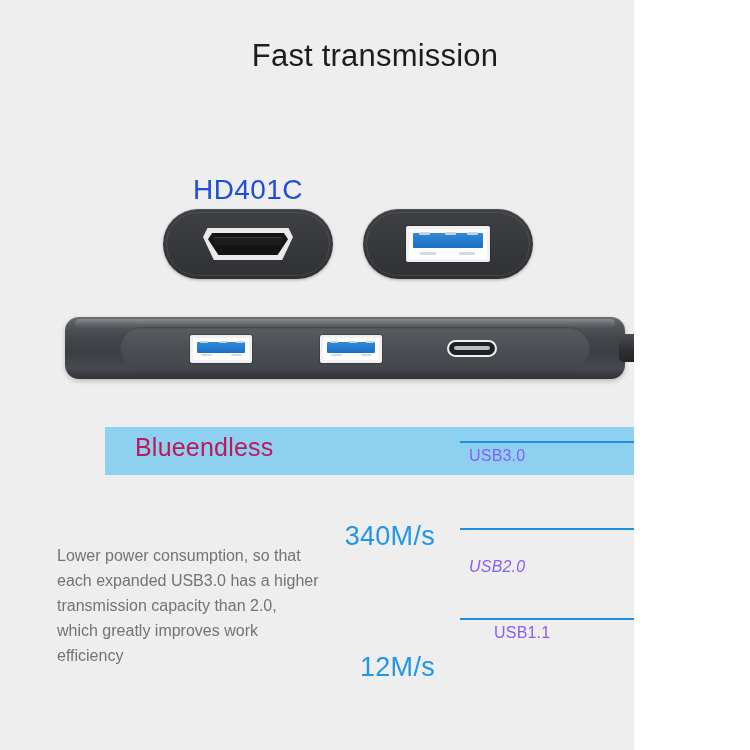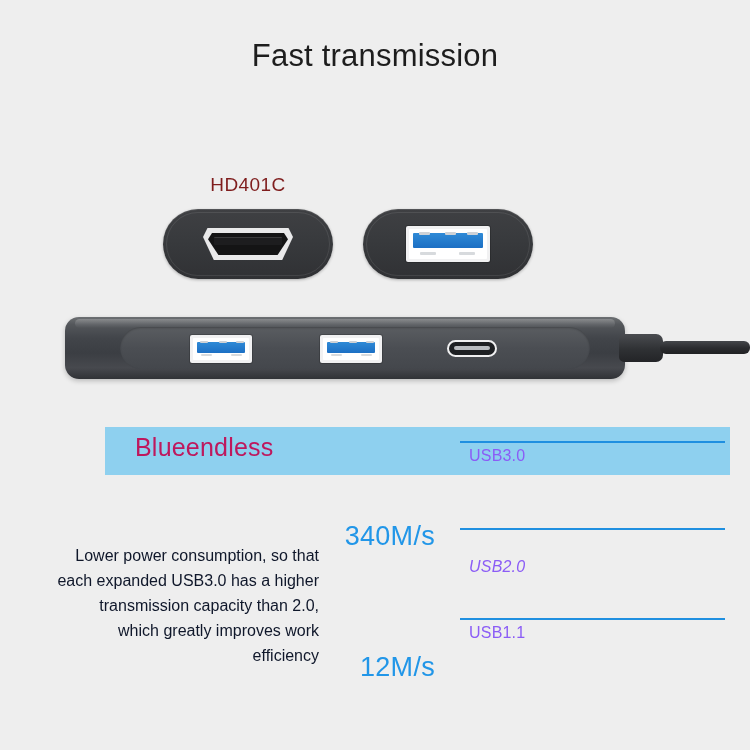--- a/index.html
+++ b/index.html
@@ -5,21 +5,21 @@
   html, body {
     margin: 0;
     padding: 0;
     background: #ffffff;
   }
   body {
     font-family: "Liberation Sans", sans-serif;
   }
   #page {
     position: relative;
-    width: 750px;
+    width: 634px;
     height: 750px;
     background: #eeeeee;
     overflow: hidden;
   }
 
   
   .title {
     position: absolute;
     left: 0;
     top: 38px;
@@ -36,22 +36,22 @@
     width: 672px;
     font-size: 16.5px;
     line-height: 27px;
     color: #2b2b2b;
   }
 
   
   .portlabel {
     position: absolute;
     top: 174px;
-    font-size: 19px;
-    color: #7f1d1d;
+    font-size: 28px;
+    color: #1d4ed8;
     text-align: center;
     letter-spacing: 0.4px;
   }
   .portlabel.a { left: 163px; width: 170px; }
   .portlabel.b { left: 363px; width: 170px; }
 
   .portpill {
     position: absolute;
     top: 209px;
     width: 170px;
@@ -276,22 +276,21 @@
   }
 
   
   .body-copy {
     position: absolute;
     left: 57px;
     top: 543px;
     width: 262px;
     font-size: 16px;
     line-height: 25px;
-    color: #0f172a;
-    text-align: right;
+    color: #737373;
   }
 </style>
 </head>
 <body>
 
 <div id="page">
 
   <div class="title">Fast transmission</div>
 
   <div class="portlabel a">HD401C</div>
@@ -358,17 +357,17 @@
   </div>
   <div class="uline" style="top:441px;"></div>
   <div class="ulabel" style="top:447px;">USB3.0</div>
 
   <div class="speed lo" style="left:265px; top:521px;">340M/s</div>
   <div class="uline" style="top:528px;"></div>
   <div class="ulabel" style="top:558px;font-style:italic;">USB2.0</div>
 
   <div class="speed lo" style="left:265px; top:611px;margin-top:41px;">12M/s</div>
   <div class="uline" style="top:618px;"></div>
-  <div class="ulabel" style="top:624px;">USB1.1</div>
+  <div class="ulabel" style="top:624px;margin-left:25px;">USB1.1</div>
 
   <div class="body-copy">Lower power consumption, so that each expanded USB3.0 has a higher transmission capacity than 2.0, which greatly improves work efficiency</div>
 
 </div>
 
 </body></html>

